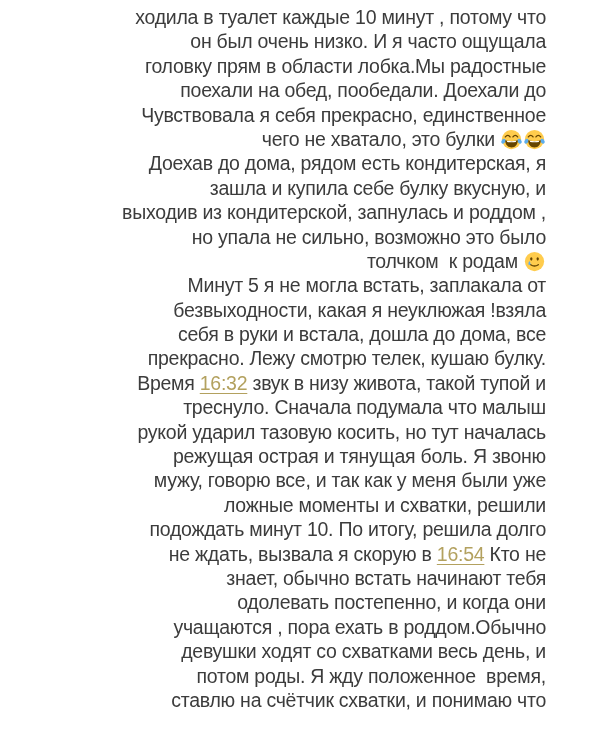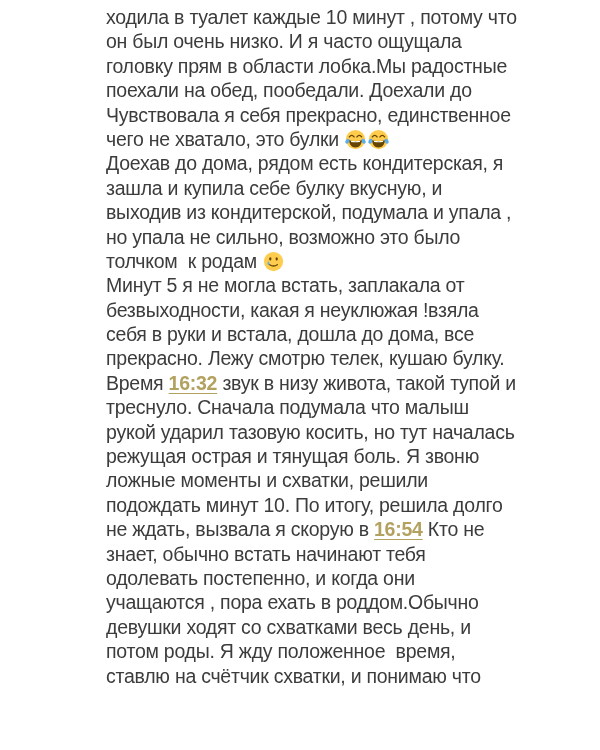--- a/index.html
+++ b/index.html
@@ -21,28 +21,28 @@
     width: 440px;
     font-size: 19.5px;
     line-height: 24.4px;
     letter-spacing: -0.25px;
     color: var(--text-color, #3c3c3c);
     font-weight: 400;
   }
   .line {
     white-space: pre;
     height: 24.4px;
+    text-align: right;
   }
   .time-link {
     color: var(--link-color, #b3a15f);
     text-decoration: underline;
     text-decoration-color: var(--link-color, #b3a15f);
     text-underline-offset: 3px;
     cursor: pointer;
-    font-weight: bold;
   }
   .emoji {
     display: inline-block;
     width: 21px;
     height: 21px;
     vertical-align: -4px;
     margin: 0 1px;
   }
   .emoji svg {
     display: block;
@@ -71,37 +71,38 @@
       <circle cx="18" cy="18" r="16.5" fill="#ffcc4d"></circle>
       <ellipse cx="4.2" cy="21" rx="3.2" ry="4.4" fill="#5dadec" transform="rotate(32 4.2 21)"></ellipse>
       <ellipse cx="31.8" cy="21" rx="3.2" ry="4.4" fill="#5dadec" transform="rotate(-32 31.8 21)"></ellipse>
       <path d="M7.5 13.5 q4 -5 8 0" stroke="#664500" stroke-width="2.4" fill="none" stroke-linecap="round"></path>
       <path d="M20.5 13.5 q4 -5 8 0" stroke="#664500" stroke-width="2.4" fill="none" stroke-linecap="round"></path>
       <path d="M18 20.5 c-4.8 0 -8.8 -.6 -10.8 -1.4 C7.2 25.5 11 31.5 18 31.5 s10.8 -6 10.8 -12.4 c-2 .8 -6 1.4 -10.8 1.4 z" fill="#664500"></path>
       <path d="M10 20 c2.4 .5 5.2 .8 8 .8 s5.6 -.3 8 -.8 l-.6 2.2 c-2.2 .4 -4.8 .6 -7.4 .6 s-5.2 -.2 -7.4 -.6 z" fill="#ffffff"></path>
     </svg></span></div>
     <div class="line"><span>Доехав до дома, рядом есть кондитерская, я</span></div>
     <div class="line"><span>зашла и купила себе булку вкусную, и</span></div>
-    <div class="line"><span>выходив из кондитерской, подумала и упала ,</span></div>
+    <div class="line"><span>выходив из кондитерской, запнулась и роддом ,</span></div>
     <div class="line"><span>но упала не сильно, возможно это было</span></div>
     <div class="line"><span>толчком  к родам </span><span class="emoji"><svg viewBox="0 0 36 36" xmlns="http://www.w3.org/2000/svg">
       <circle cx="18" cy="18" r="16.5" fill="#ffcc4d"></circle>
       <ellipse cx="12.5" cy="13.5" rx="2" ry="3" fill="#664500"></ellipse>
       <ellipse cx="23.5" cy="13.5" rx="2" ry="3" fill="#664500"></ellipse>
       <path d="M11.5 23.5 q6.5 4.6 13 0" stroke="#664500" stroke-width="2.4" fill="none" stroke-linecap="round"></path>
       <path d="M9.2 17 c-2.2 3.4 -2.4 6.8 .2 6.8 c2.4 0 2.4 -3.4 -.2 -6.8 z" fill="#5dadec"></path>
     </svg></span></div>
     <div class="line"><span>Минут 5 я не могла встать, заплакала от</span></div>
     <div class="line"><span>безвыходности, какая я неуклюжая !взяла</span></div>
     <div class="line"><span>себя в руки и встала, дошла до дома, все</span></div>
     <div class="line"><span>прекрасно. Лежу смотрю телек, кушаю булку.</span></div>
     <div class="line"><span>Время </span><span class="time-link">16:32</span><span> звук в низу живота, такой тупой и</span></div>
     <div class="line"><span>треснуло. Сначала подумала что малыш</span></div>
     <div class="line"><span>рукой ударил тазовую косить, но тут началась</span></div>
     <div class="line"><span>режущая острая и тянущая боль. Я звоню</span></div>
+    <div class="line"><span>мужу, говорю все, и так как у меня были уже</span></div>
     <div class="line"><span>ложные моменты и схватки, решили</span></div>
     <div class="line"><span>подождать минут 10. По итогу, решила долго</span></div>
     <div class="line"><span>не ждать, вызвала я скорую в </span><span class="time-link">16:54</span><span> Кто не</span></div>
     <div class="line"><span>знает, обычно встать начинают тебя</span></div>
     <div class="line"><span>одолевать постепенно, и когда они</span></div>
     <div class="line"><span>учащаются , пора ехать в роддом.Обычно</span></div>
     <div class="line"><span>девушки ходят со схватками весь день, и</span></div>
     <div class="line"><span>потом роды. Я жду положенное  время,</span></div>
     <div class="line"><span>ставлю на счётчик схватки, и понимаю что</span></div>
   </div>

